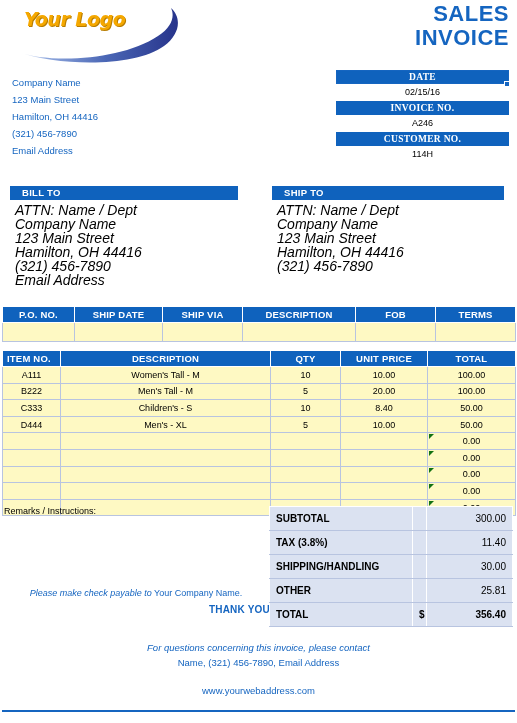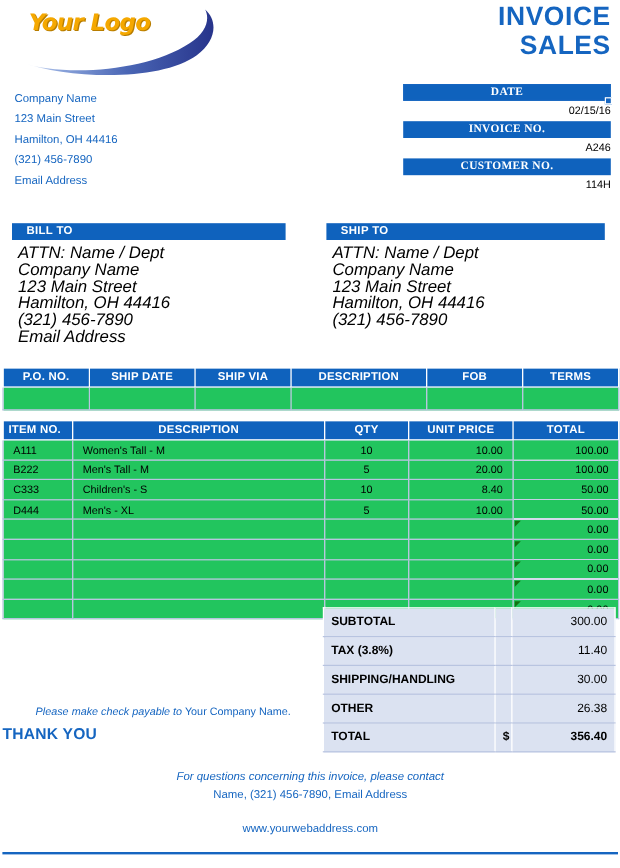--- a/index.html
+++ b/index.html
@@ -39,21 +39,21 @@
   }
 
   
   .bluebar{
     background:#0F62BD;color:#fff;font-weight:bold;
     text-align:center;font-size:9.5px;
     letter-spacing:0.3px;
   }
   .metabox{position:absolute;left:336px;top:70px;width:173px;}
   .metabox .bluebar{height:14px;line-height:14px;font-family:Liberation Serif, serif;}
-  .metabox .val{height:17px;line-height:17px;text-align:right;font-size:9px;color:#000;}
+  .metabox .val{height:17px;line-height:17px;text-align:center;font-size:9px;color:#000;}
   .selbox{position:relative;outline:1.5px solid #1565C0;outline-offset:-1px;}
   .fill-handle{
     position:absolute;right:-2px;bottom:-2px;width:4px;height:4px;
     background:#1565C0;border:1px solid #fff;
   }
 
   
   .addr-zone{position:absolute;left:0;top:186px;width:517px;height:118px;}
   .addr{position:absolute;top:0;}
   .addr.bill{left:10px;width:228px;}
@@ -70,21 +70,21 @@
 
   
   table{border-collapse:collapse;table-layout:fixed;}
   .tbl{position:absolute;left:2px;width:513px;}
   .tbl th{
     background:#0F62BD;color:#fff;font-weight:bold;font-size:9.5px;
     height:15px;padding:0 4px;border:1px solid #fff;letter-spacing:0.2px;
   }
   .tbl td{
     height:15px;font-size:9px;color:#000;padding:0 8px;
-    border:1px solid #b8c4e0;background:#22c55e;
+    border:1px solid #b8c4e0;background:#fef9c3;text-align:center;
   }
 
   
   #ship-tbl{top:306px;}
   #ship-tbl td{height:18px;}
 
   
   #items-tbl{top:350px;}
   #items-tbl td{height:15.6px;}
   .c-left{text-align:left;}
@@ -103,22 +103,22 @@
     position:absolute;left:2px;top:505px;width:268px;height:118px;
     border-right:1px solid #b8c4e0;
   }
   .remarks .lbl{font-size:9px;color:#000;padding:1px 0 0 2px;}
   .payable{
     position:absolute;left:0;top:83px;width:268px;text-align:center;
     font-size:9px;color:#1565C0;
   }
   .payable i{font-style:italic;}
   .thankyou{
-    position:absolute;left:0;top:99px;width:268px;text-align:left;
-    font-size:13px;font-weight:bold;color:#1565C0;letter-spacing:0.2px;
+    position:absolute;left:0;top:99px;width:268px;text-align:right;
+    font-size:10px;font-weight:bold;color:#1565C0;letter-spacing:0.2px;
   }
 
   
   .totals{position:absolute;left:269px;top:506px;width:244px;}
   .totals table{width:100%;}
   .totals td{
     background:#dbe2f1;height:23px;font-size:10px;
     border:1px solid #ffffff;border-bottom:1px solid #b8c4e0;
     padding:0 6px;
   }
@@ -151,22 +151,22 @@
             <stop offset="55%" stop-color="#4a66b5"></stop>
             <stop offset="100%" stop-color="#27348B"></stop>
           </linearGradient>
         </defs>
         <path d="M6,50 C40,62 110,58 146,34 C160,25 163,14 159,6 C170,16 168,32 152,44 C122,66 46,64 6,50 Z" fill="url(#sw)"></path>
       </svg>
       <div class="logo-text">Your Logo</div>
     </div>
 
     <div class="doc-title">
+      <div>SALES</div>
       <div>INVOICE</div>
-      <div>SALES</div>
     </div>
   </div>
 
   <div class="company-lines">
     <div>Company Name</div>
     <div>123 Main Street</div>
     <div>Hamilton, OH  44416</div>
     <div>(321) 456-7890</div>
     <div>Email Address</div>
   </div>
@@ -317,20 +317,21 @@
           <td class="c-left"></td>
           <td class="c-left"></td>
           <td class="c-center"></td>
           <td class="c-right"></td>
           <td class="c-right errcell">0.00<span class="errmark"></span></td>
         </tr>
       </tbody>
   </table>
 
   <div class="remarks">
+    <div class="lbl">Remarks / Instructions:</div>
     <div class="payable">
       <i>Please make check payable to</i><span> Your Company Name.</span>
     </div>
     <div class="thankyou">THANK YOU</div>
   </div>
 
   <div class="totals">
     <table>
       <colgroup>
           <col>
@@ -349,21 +350,21 @@
             <td class="amt">11.40</td>
           </tr>
           <tr>
             <td class="lab">SHIPPING/HANDLING</td>
             <td class="cur"></td>
             <td class="amt">30.00</td>
           </tr>
           <tr>
             <td class="lab">OTHER</td>
             <td class="cur"></td>
-            <td class="amt">26.38</td>
+            <td class="amt">25.81</td>
           </tr>
           <tr class="total-row">
             <td class="lab">TOTAL</td>
             <td class="cur">$</td>
             <td class="amt">356.40</td>
           </tr>
         </tbody>
     </table>
   </div>
 

